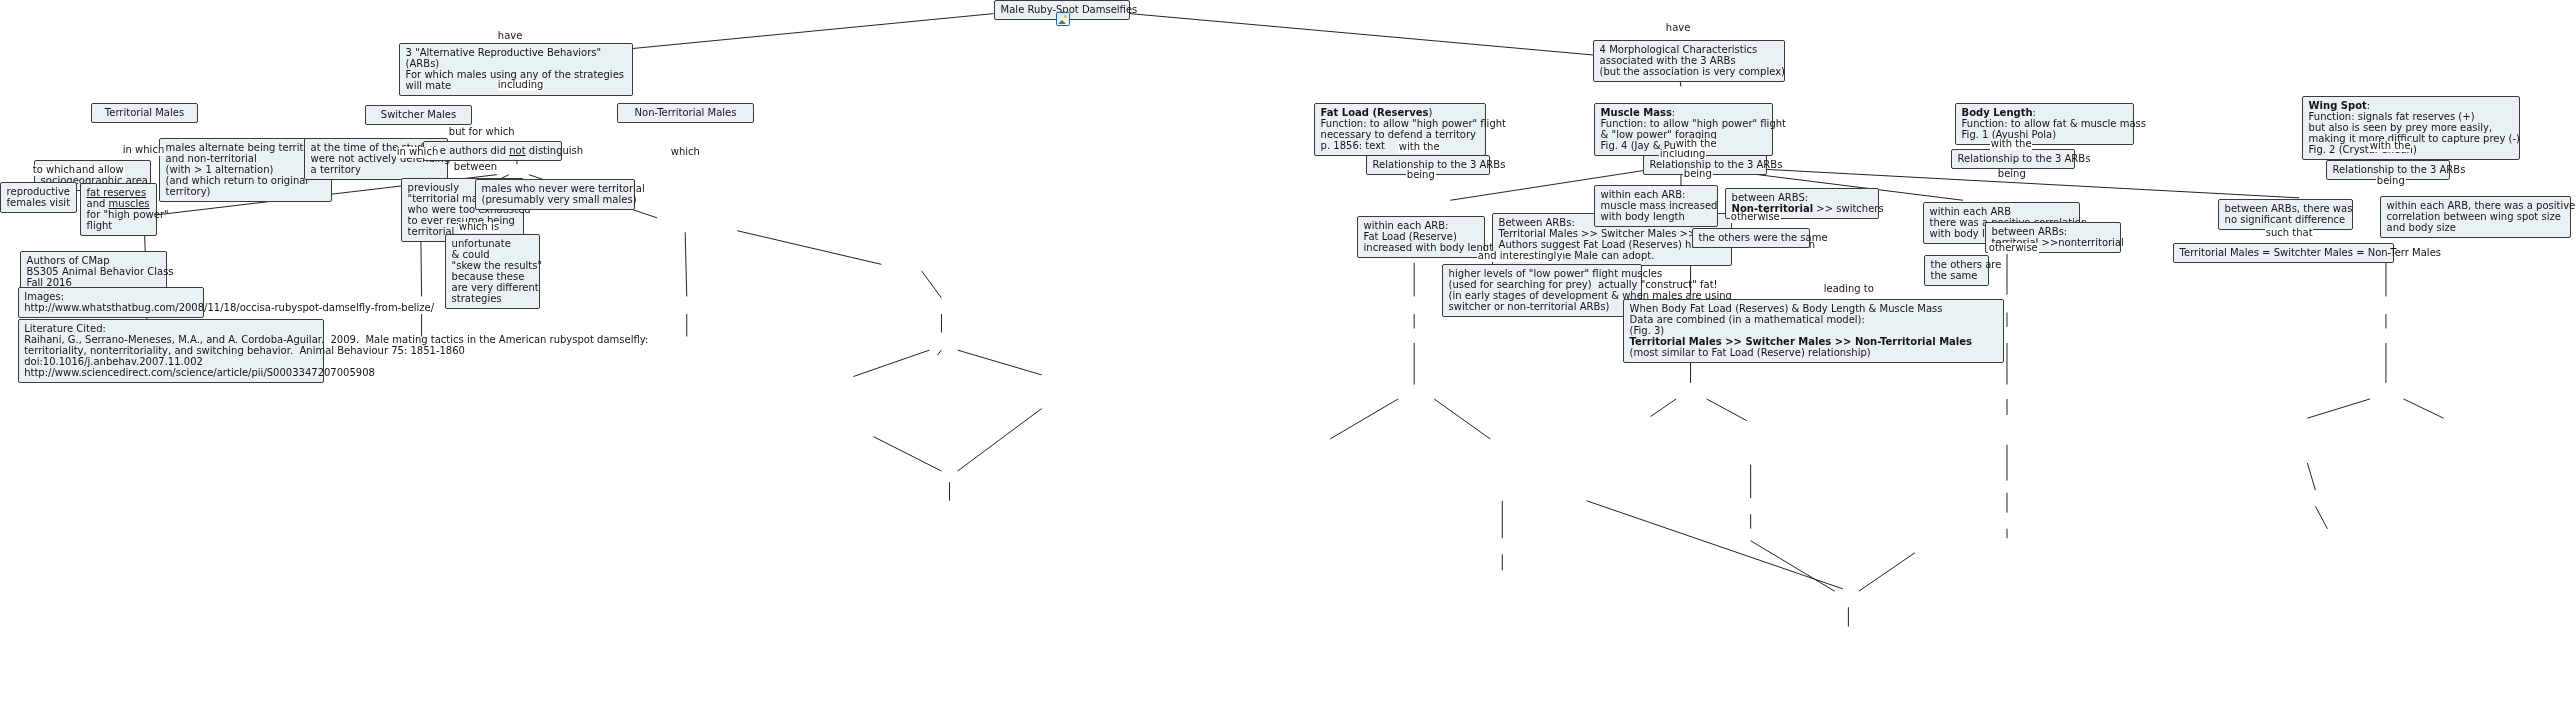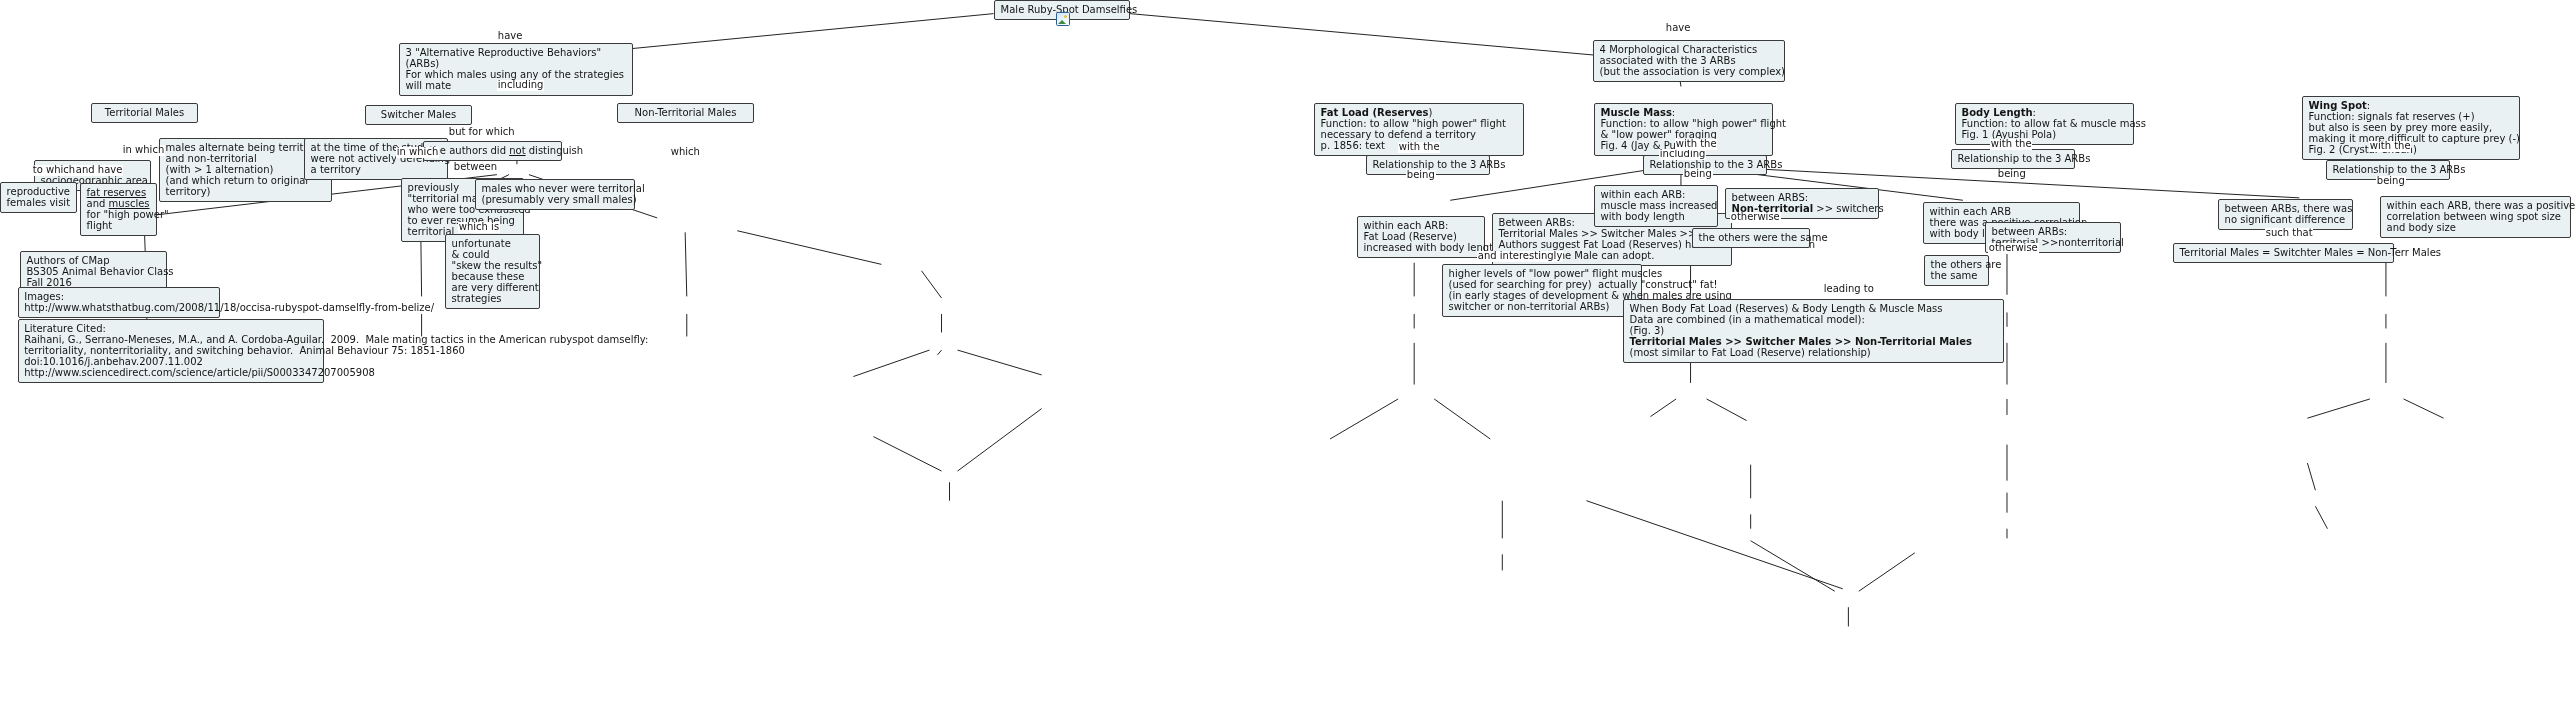--- a/index.html
+++ b/index.html
@@ -204,21 +204,21 @@
   <div class="node center" style="left:365px; top:105px; width:107px;">Switcher Males</div>
   <div class="node center" style="left:617px; top:103px; width:137px;">Non-Territorial Males</div>
 
   <div class="linklabel" style="left:122px; top:145px;">in which</div>
   <div class="linklabel" style="left:396px; top:147px;">in which</div>
   <div class="linklabel" style="left:670px; top:147px;">which</div>
 
   <div class="node" style="left:34px; top:160px; width:117px;">males defend a
 sociogeographic area</div>
   <div class="linklabel" style="left:32px; top:165px;">to which</div>
-  <div class="linklabel" style="left:75px; top:165px;">and have</div>
+  <div class="linklabel" style="left:75px; top:165px;">and allow</div>
   <div class="node" style="left:0px; top:182px; width:77px;">reproductive
 females visit</div>
   <div class="node" style="left:80px; top:183px; width:77px;"><span class="u">fat reserves</span>
 and <span class="u">muscles</span>
 for "high power"
 flight</div>
 
   <div class="node" style="left:159px; top:138px; width:173px;">males alternate being territorial
 and non-territorial
 (with &gt; 1 alternation)
@@ -241,21 +241,21 @@
   <div class="node" style="left:475px; top:179px; width:160px;">males who never were territorial
 (presumably very small males)</div>
   <div class="linklabel" style="left:458px; top:222px;">which is</div>
   <div class="node" style="left:445px; top:234px; width:95px;">unfortunate
 &amp; could
 "skew the results"
 because these
 are very different
 strategies</div>
 
-  <div class="node" style="left:1314px; top:103px; width:210px;"><span class="b">Fat Load (Reserves</span>)
+  <div class="node" style="left:1314px; top:103px; width:172px;"><span class="b">Fat Load (Reserves</span>)
 Function: to allow "high power" flight
 necessary to defend a territory
 p. 1856: text</div>
   <div class="linklabel" style="left:1398px; top:142px;">with the</div>
   <div class="node center" style="left:1366px; top:155px; width:124px;">Relationship to the 3 ARBs</div>
   <div class="linklabel" style="left:1406px; top:170px;">being</div>
   <div class="node" style="left:1357px; top:216px; width:128px;">within each ARB:
 Fat Load (Reserve)
 increased with body length</div>
   <div class="node" style="left:1492px; top:213px; width:240px;">Between ARBs:
@@ -317,21 +317,21 @@
   <div class="linklabel" style="left:1823px; top:284px;">leading to</div>
   <div class="node" style="left:1623px; top:299px; width:381px;">When Body Fat Load (Reserves) &amp; Body Length &amp; Muscle Mass
 Data are combined (in a mathematical model):
 (Fig. 3)
 <span class="b">Territorial Males &gt;&gt; Switcher Males &gt;&gt; Non-Territorial Males</span>
 (most similar to Fat Load (Reserve) relationship)</div>
 
   <div class="node" style="left:20px; top:251px; width:147px;">Authors of CMap
 BS305 Animal Behavior Class
 Fall 2016</div>
-  <div class="node" style="left:17.6px; top:287px; width:202px;">Images:
+  <div class="node" style="left:17.6px; top:287px; width:186px;">Images:
 http://www.whatsthatbug.com/2008/11/18/occisa-rubyspot-damselfly-from-belize/</div>
   <div class="node" style="left:17.6px; top:319px; width:306px;">Literature Cited:
 Raihani, G., Serrano-Meneses, M.A., and A. Cordoba-Aguilar.  2009.  Male mating tactics in the American rubyspot damselfly:
 territoriality, nonterritoriality, and switching behavior.  Animal Behaviour 75: 1851-1860
 doi:10.1016/j.anbehav.2007.11.002
 http://www.sciencedirect.com/science/article/pii/S0003347207005908</div>
 
 </div>
 
 

